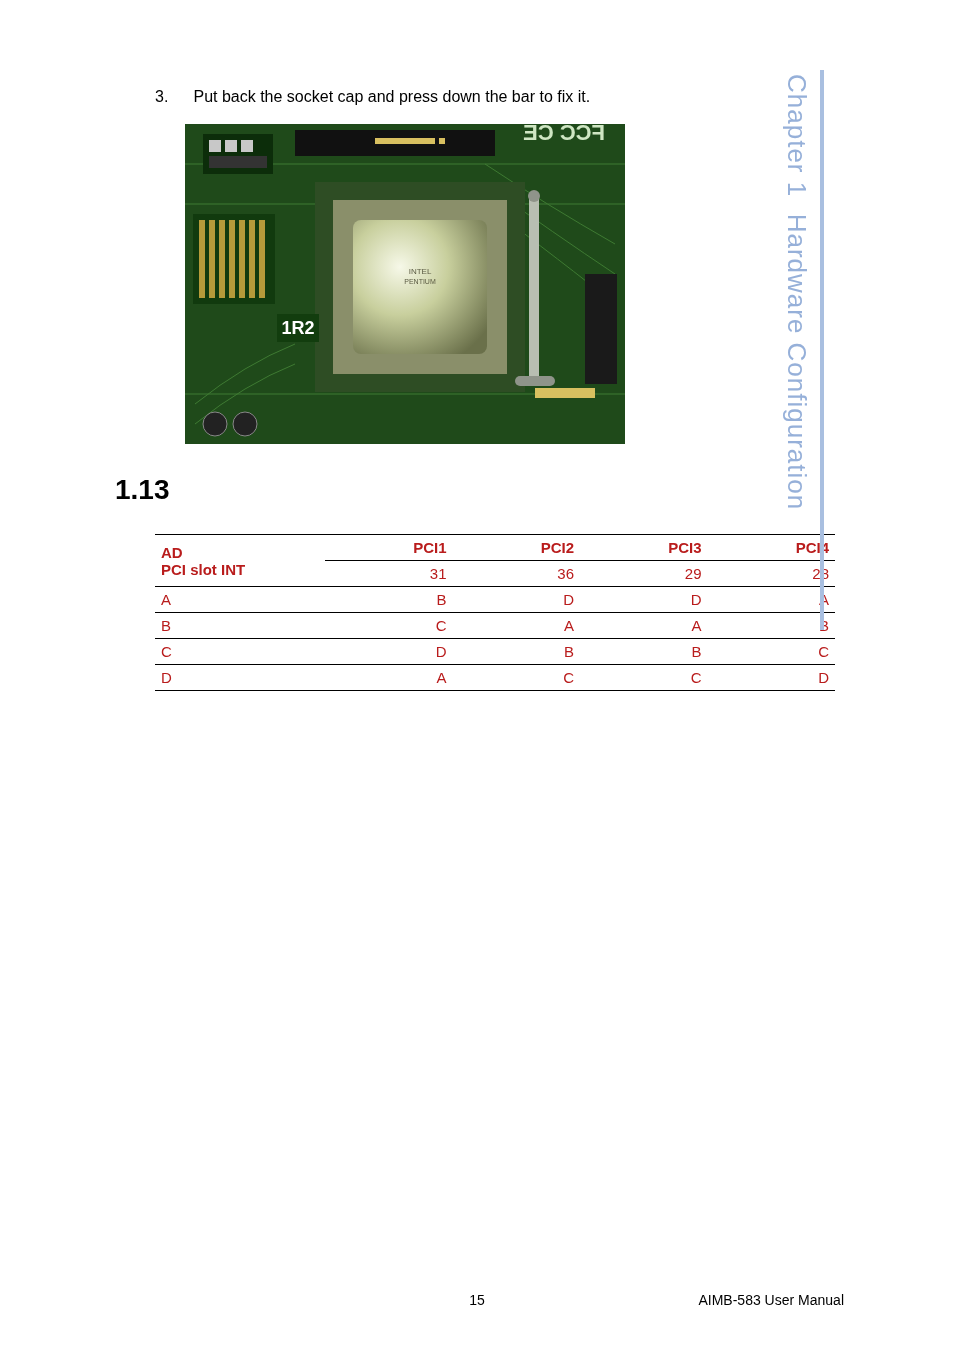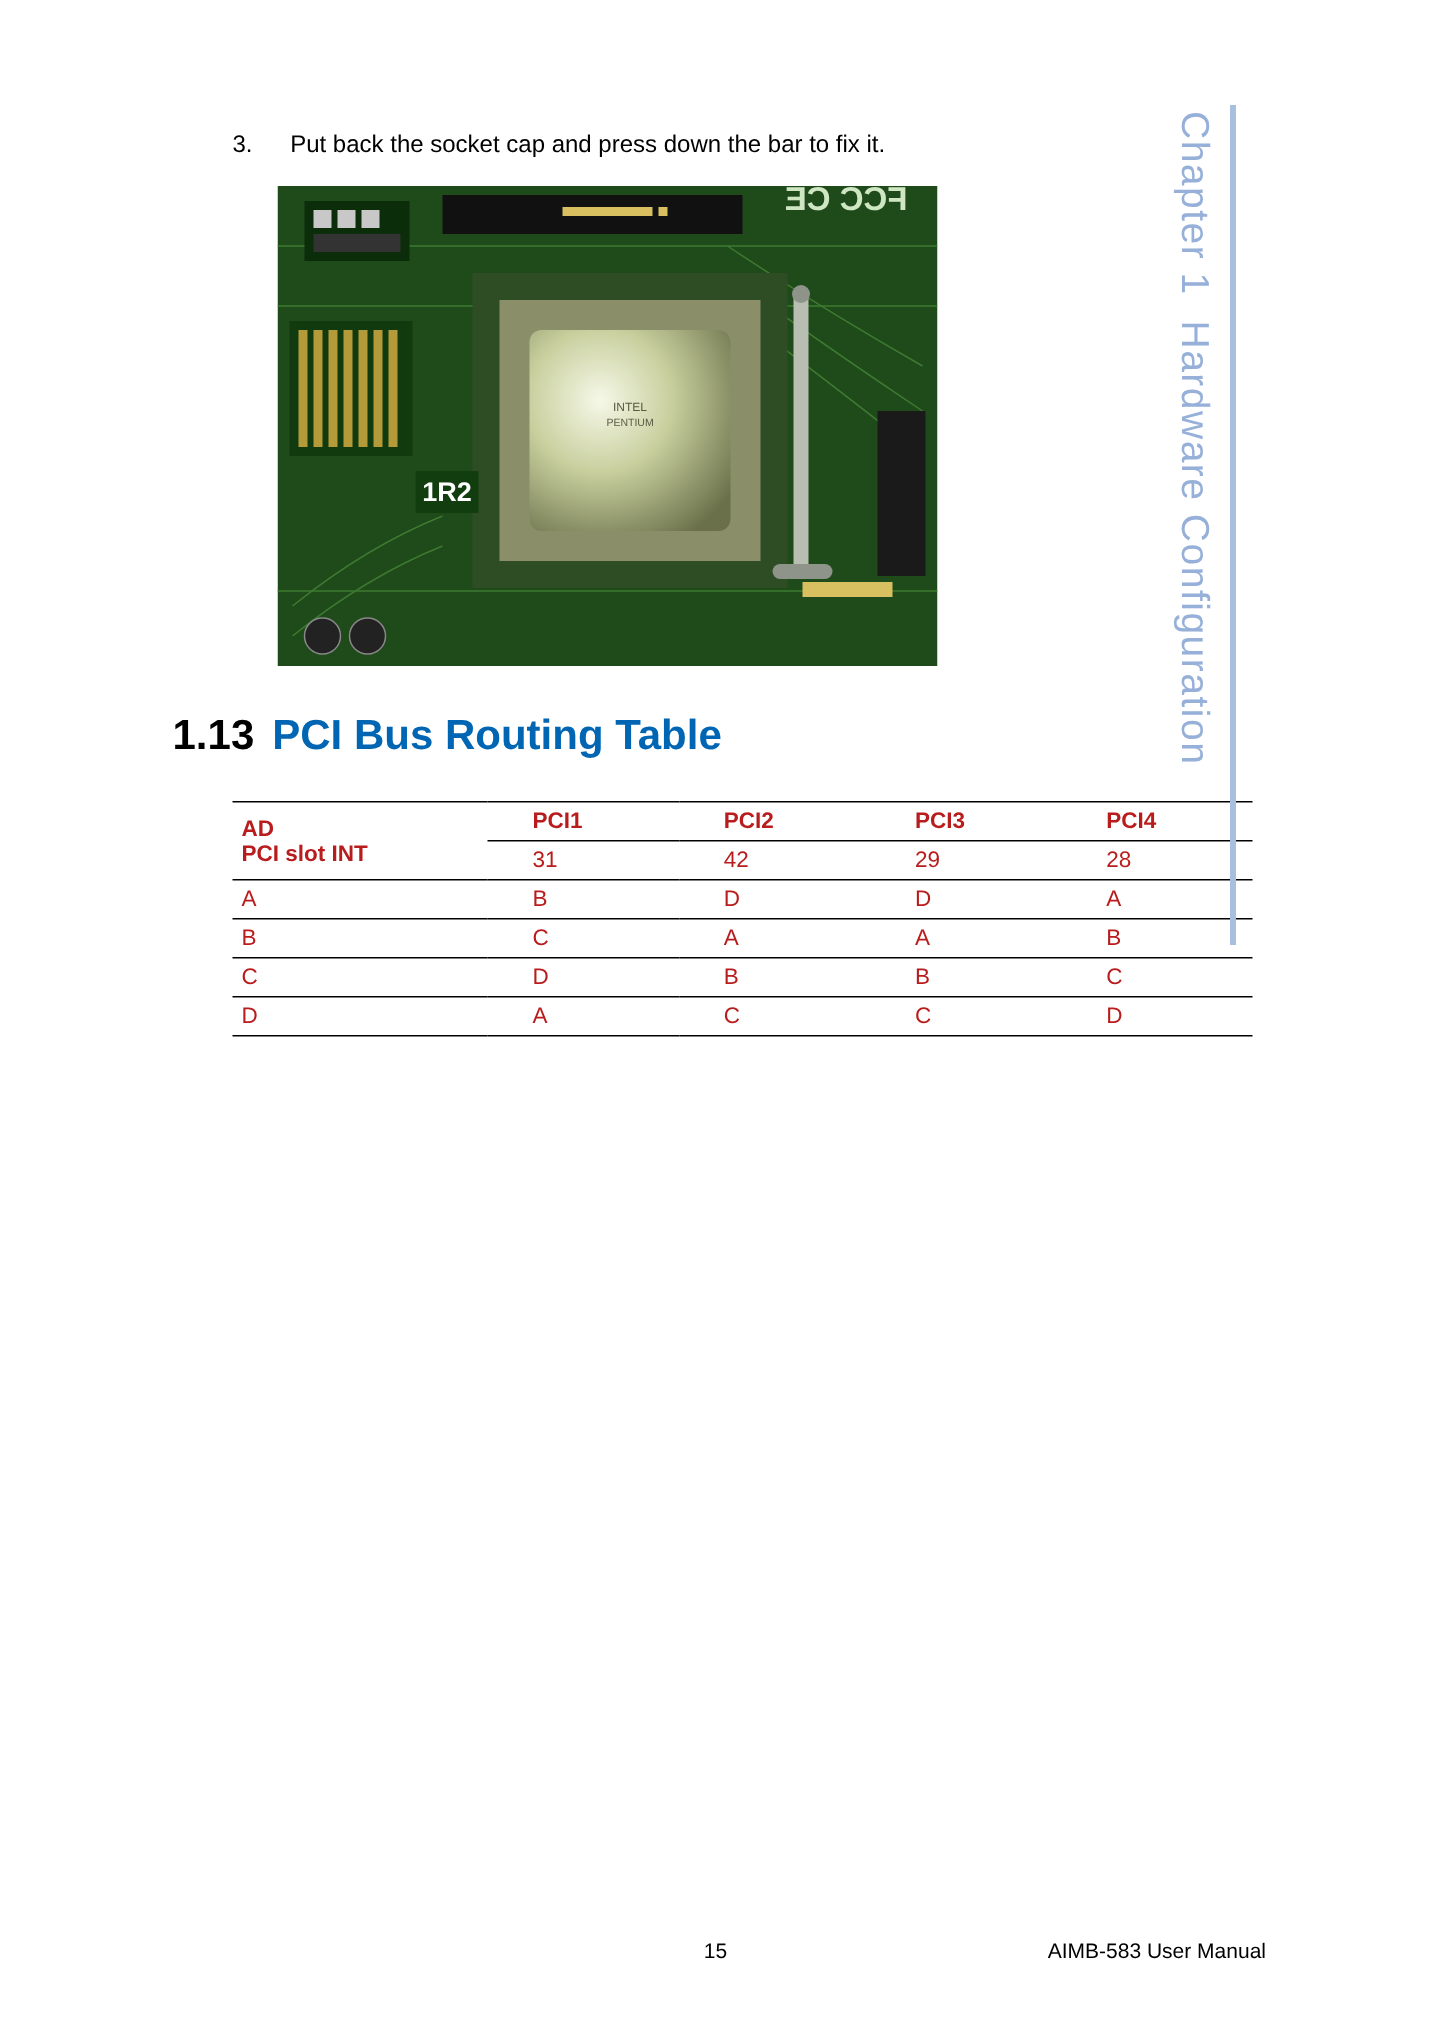--- a/index.html
+++ b/index.html
@@ -15,21 +15,21 @@
   .heading-title { font-size: 28px; font-weight: bold; color: #0066b3; }
   .table-wrap { margin-left: 40px; width: 680px; }
   table { border-collapse: collapse; width: 100%; font-size: 15px; color: #b91c1c; }
   th, td { text-align: left; padding: 4px 6px; font-weight: normal; }
   thead tr.first th { border-top: 1.5px solid #000; border-bottom: 1.5px solid #000; font-weight: bold; }
   thead tr.second th { border-bottom: 1.5px solid #000; font-weight: normal; }
   .row-head-cell { font-weight: bold; }
   .rowspan-head { vertical-align: middle; }
   tbody td { border-bottom: 1px solid #000; }
   tbody td.first-col { text-align: left; width: 160px; }
-  td.valcell, th.valcell { width: 120px; text-align: left; padding-left: 30px; }
+  td.valcell, th.valcell { width: 120px; text-align: right; padding-left: 30px; }
   .side-tab { position: absolute; right: 40px; top: 70px; height: 560px; width: 40px; }
   .side-bar { position: absolute; right: 0; top: 0; width: 4px; height: 100%; background: #a9bfe0; }
   .side-text { position: absolute; right: 12px; top: 4px; writing-mode: vertical-rl; color: #96b0d9; font-size: 26px; letter-spacing: 1px; font-family: Arial, Helvetica, sans-serif; }
   .footer { position: absolute; bottom: 58px; left: 0; width: 954px; font-size: 14px; color: #000; }
   .footer-page { position: absolute; left: 50%; transform: translateX(-50%); text-align: center; }
   .footer-manual { position: absolute; right: 110px; }
 </style>
 </head>
 <body>
 
@@ -112,39 +112,38 @@
           <rect x="44" y="96" width="6" height="78"></rect>
           <rect x="54" y="96" width="6" height="78"></rect>
           <rect x="64" y="96" width="6" height="78"></rect>
           <rect x="74" y="96" width="6" height="78"></rect>
         </g>
       </svg>
     </div>
 
     <div class="heading-row">
       <span class="heading-num">1.13</span>
-      <span class="heading-title">PCI Bus Routing Table</span>
     </div>
 
     <div class="table-wrap">
       <table>
         <thead>
           <tr class="first">
             <th rowspan="2" class="row-head-cell rowspan-head">
               <div>AD</div>
               <div>PCI slot INT</div>
             </th>
             <th class="valcell">PCI1</th>
             <th class="valcell">PCI2</th>
             <th class="valcell">PCI3</th>
             <th class="valcell">PCI4</th>
           </tr>
           <tr class="second">
             <th class="valcell">31</th>
-            <th class="valcell">42</th>
+            <th class="valcell">36</th>
             <th class="valcell">29</th>
             <th class="valcell">28</th>
           </tr>
         </thead>
         <tbody id="table-body">
             <tr>
               <td class="first-col">A</td>
               <td class="valcell">B</td>
               <td class="valcell">D</td>
               <td class="valcell">D</td>

